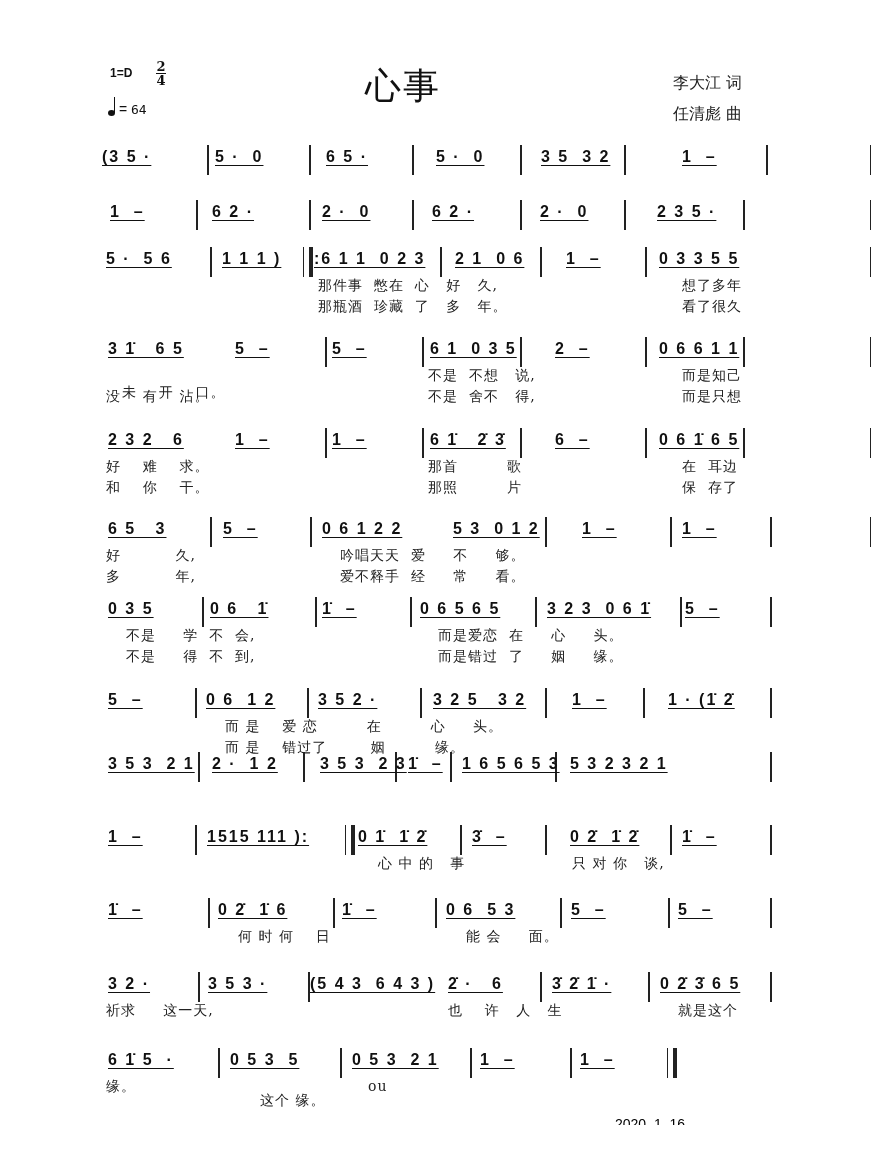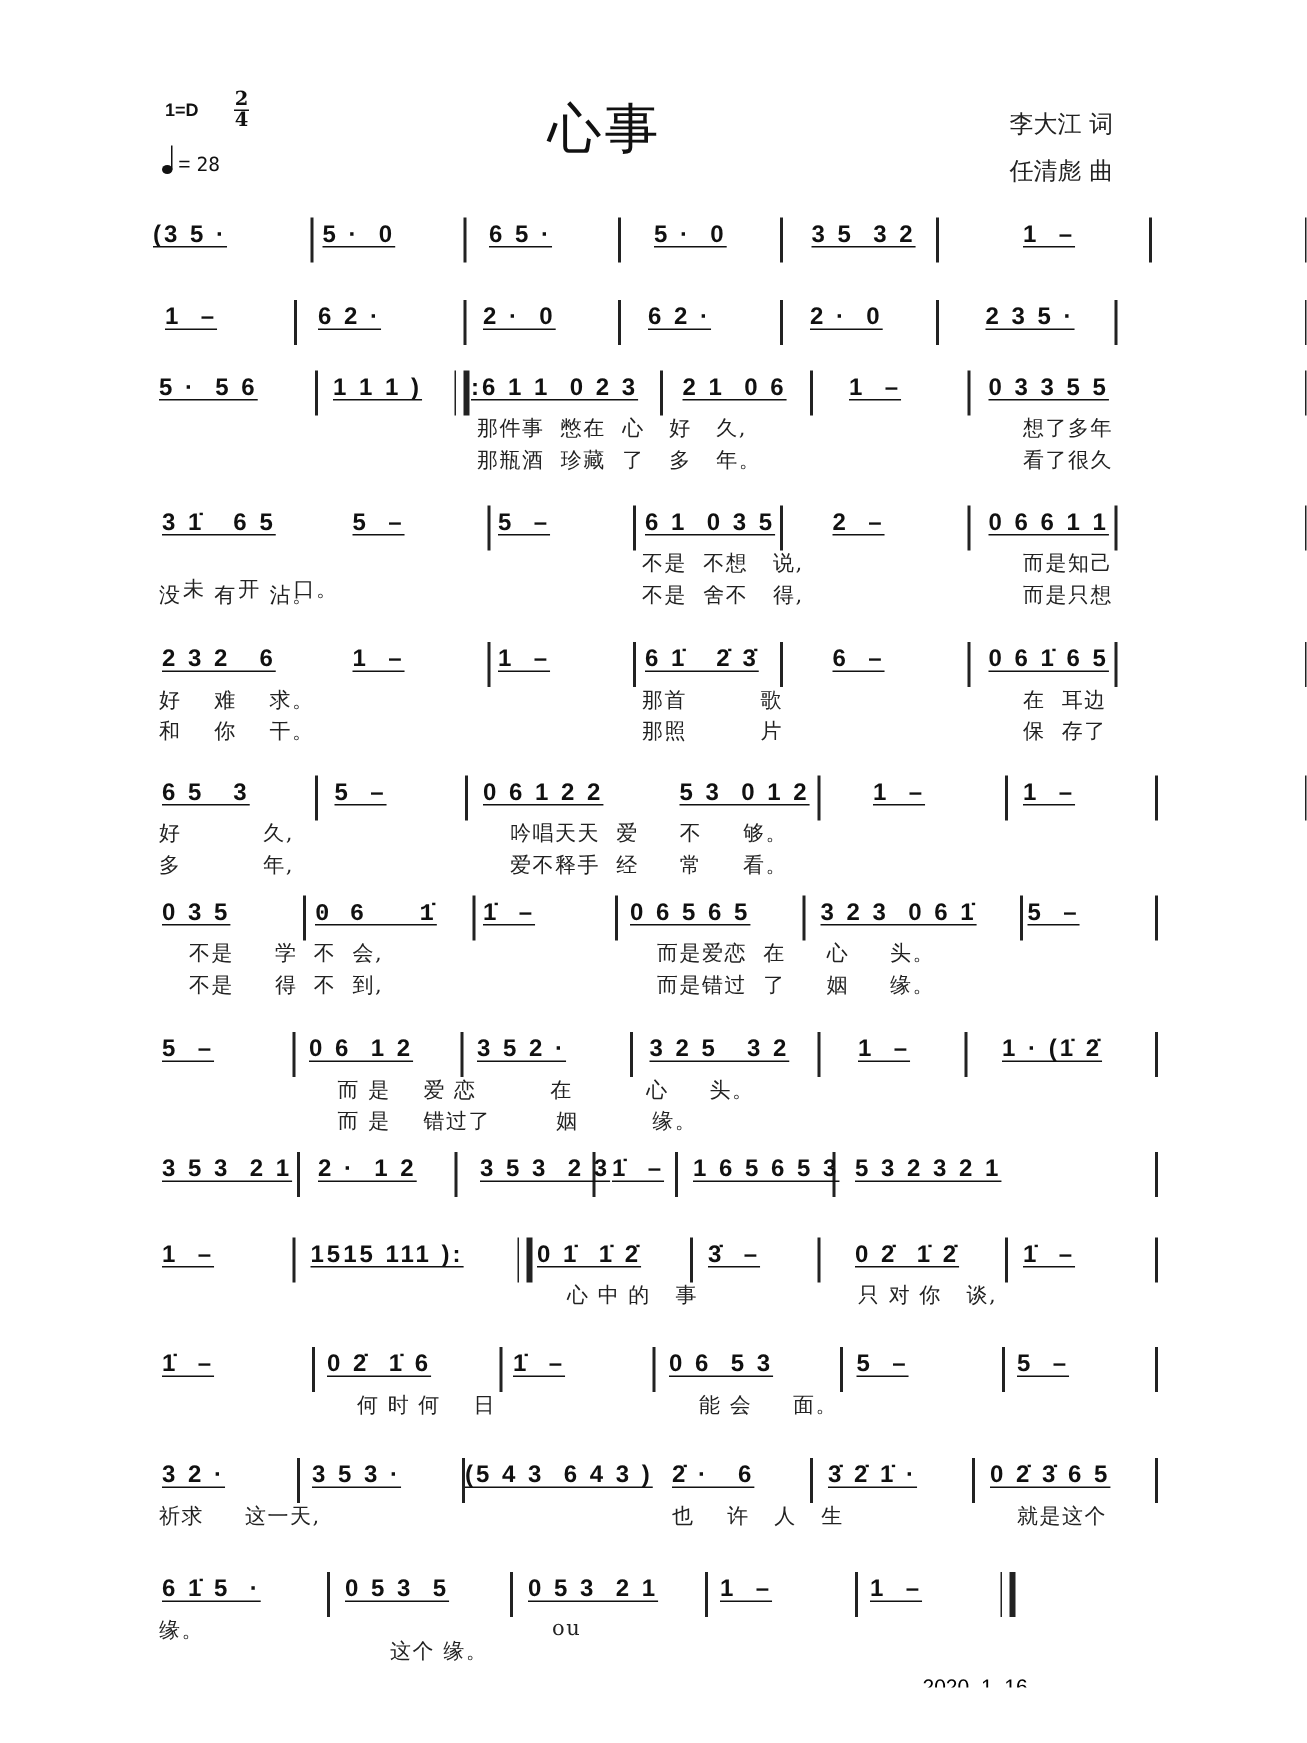--- a/index.html
+++ b/index.html
@@ -28,21 +28,21 @@
 
 <div class="abs key">1=D</div>
 <div class="abs timesig">
   <span>2</span>
   <span class="line"></span>
   <span>4</span>
 </div>
 <div class="abs tempo">
   <span class="note"></span>
   <span>=</span>
-  <span class="val">28</span>
+  <span class="val">64</span>
 </div>
 <div class="abs title">心事</div>
 <div class="abs credit" style="left:673px; top:73px;">李大江  词</div>
 <div class="abs credit" style="left:673px; top:104px;">任清彪  曲</div>
 
 <div id="score">
     <div class="row" style="top: 145px;">
       <div class="bar" style="left: 107px;"></div>
       <div class="bar" style="left: 209px;"></div>
       <div class="bar" style="left: 312px;"></div>
@@ -149,21 +149,21 @@
       <span class="lyr" style="left: 240px; top: 51px;">爱不释手  经     常     看。</span>
     </div>
     <div class="row" style="top: 597px;">
       <div class="bar" style="left: 102px;"></div>
       <div class="bar" style="left: 215px;"></div>
       <div class="bar" style="left: 310px;"></div>
       <div class="bar" style="left: 435px;"></div>
       <div class="bar" style="left: 580px;"></div>
       <div class="bar" style="left: 670px;"></div>
       <span class="n ul1" style="left: 8px;">0 3 5</span>
-      <span class="n ul1" style="left: 110px; font-family: Liberation Mono, monospace;">0 6   1̇</span>
+      <span class="n ul1" style="left: 110px;">0 6   1̇</span>
       <span class="n ul1" style="left: 222px;">1̇  –</span>
       <span class="n ul1" style="left: 320px;">0 6 5 6 5</span>
       <span class="n ul1" style="left: 447px;">3 2 3  0 6 1̇</span>
       <span class="n ul1" style="left: 585px;">5  –</span>
       <span class="lyr" style="left: 26px; top: 30px;">不是     学  不  会,</span>
       <span class="lyr" style="left: 338px; top: 30px;">而是爱恋  在     心     头。</span>
       <span class="lyr" style="left: 26px; top: 51px;">不是     得  不  到,</span>
       <span class="lyr" style="left: 338px; top: 51px;">而是错过  了     姻     缘。</span>
     </div>
     <div class="row" style="top: 688px;">
@@ -175,21 +175,21 @@
       <div class="bar" style="left: 670px;"></div>
       <span class="n ul1" style="left: 8px;">5  –</span>
       <span class="n ul1" style="left: 106px;">0 6  1 2</span>
       <span class="n ul1" style="left: 218px;">3 5 2 ·</span>
       <span class="n ul1" style="left: 333px;">3 2 5   3 2</span>
       <span class="n ul1" style="left: 472px;">1  –</span>
       <span class="n ul1" style="left: 568px;">1 · (1̇ 2̇</span>
       <span class="lyr" style="left: 125px; top: 30px;">而 是    爱 恋         在         心     头。</span>
       <span class="lyr" style="left: 125px; top: 51px;">而 是    错过了        姻         缘。</span>
     </div>
-    <div class="row" style="top: 768px;">
+    <div class="row" style="top: 752px;">
       <div class="bar" style="left: 98px;"></div>
       <div class="bar" style="left: 203px;"></div>
       <div class="bar" style="left: 295px;"></div>
       <div class="bar" style="left: 350px;"></div>
       <div class="bar" style="left: 455px;"></div>
       <div class="bar" style="left: 670px;"></div>
       <span class="n ul1" style="left: 8px;">3 5 3  2 1</span>
       <span class="n ul1" style="left: 112px;">2 ·  1 2</span>
       <span class="n ul1" style="left: 220px;">3 5 3  2 3</span>
       <span class="n ul1" style="left: 308px;">1̇  –</span>

